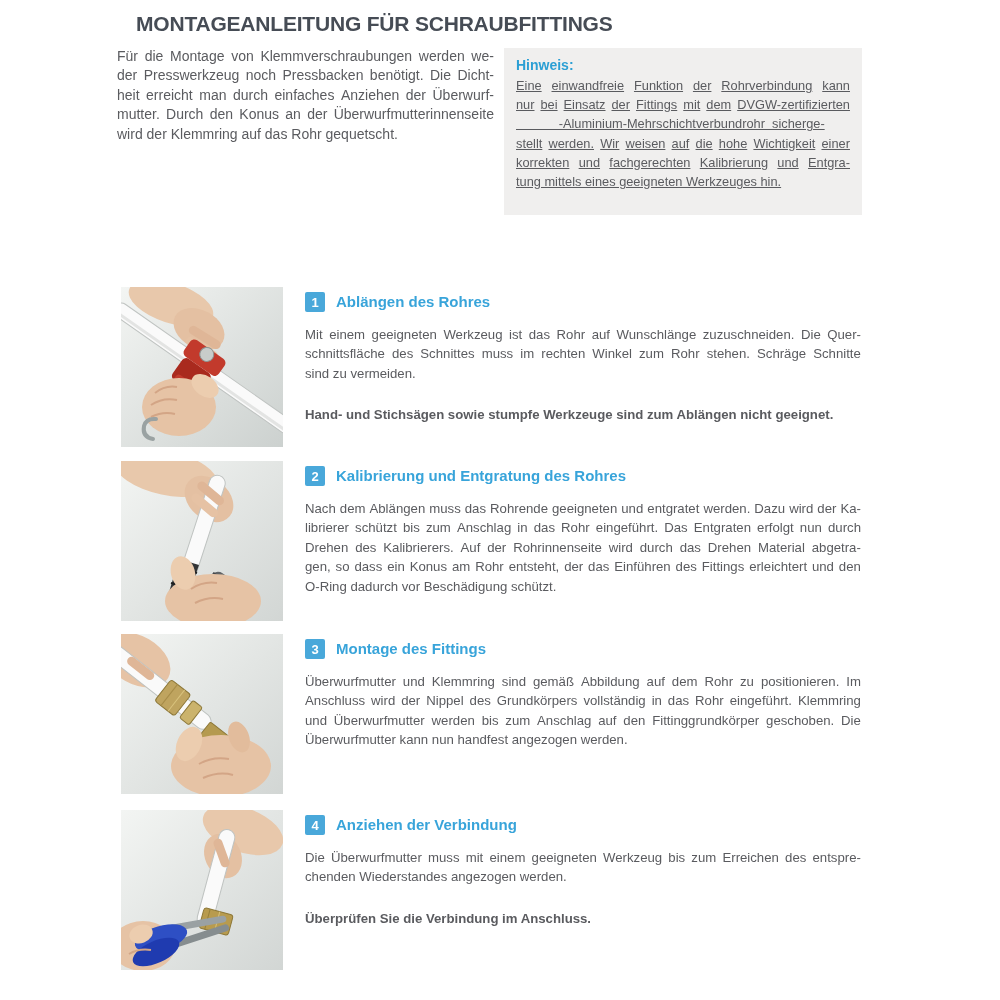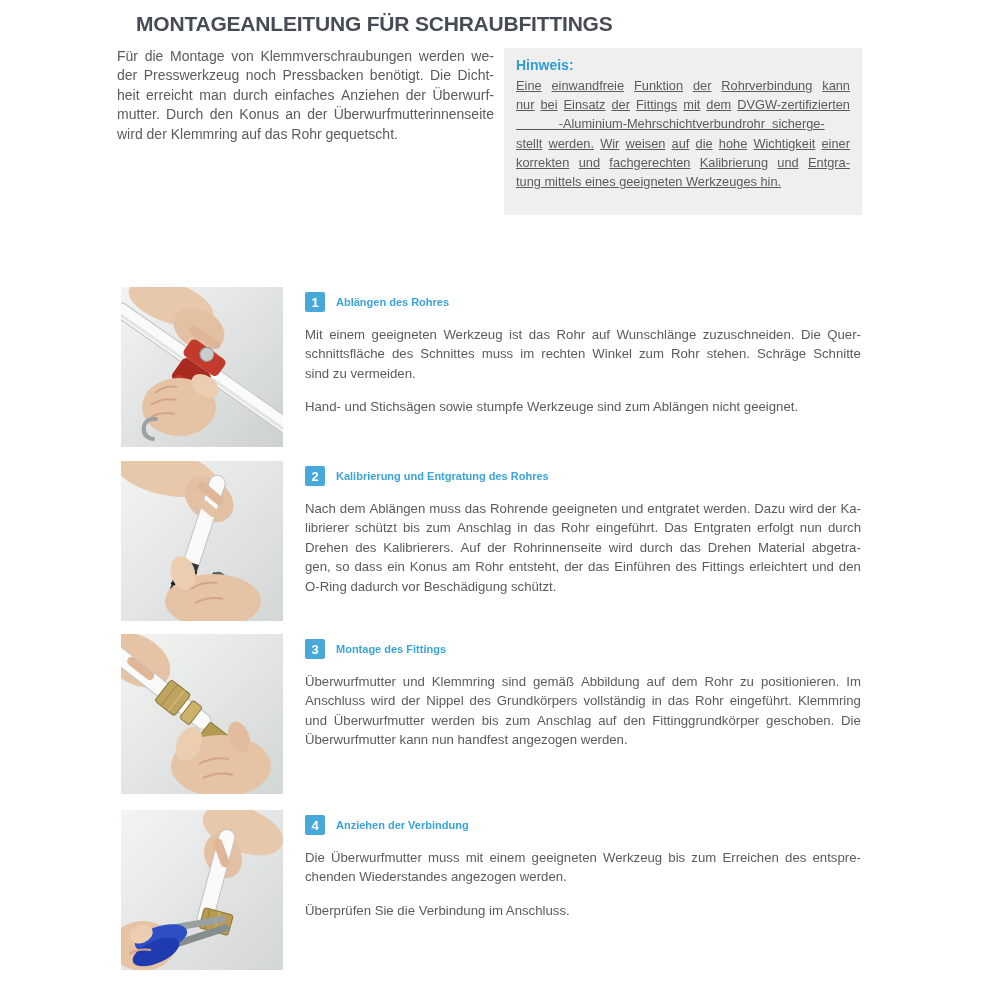--- a/index.html
+++ b/index.html
@@ -24,23 +24,23 @@
   .note-body .tline{height:19.2px;line-height:19.2px;text-decoration:underline;}
 
   .step{position:absolute;left:0;width:1000px;height:165px;}
   .step-photo{position:absolute;left:121px;top:0;width:162px;height:160px;overflow:hidden;}
   .step-photo svg{display:block;}
   .step-content{position:absolute;left:305px;top:0;width:556px;}
   .step-badge{position:absolute;left:0;top:5px;width:20px;height:20px;
     background:#49a8da;color:#ffffff;border-radius:2px;
     font-size:13px;font-weight:bold;display:flex;align-items:center;justify-content:center;}
   .step-title{position:absolute;left:31px;top:5px;margin:0;
-    font-size:11px;font-weight:bold;color:#38a4da;line-height:20px;white-space:nowrap;}
+    font-size:15px;font-weight:bold;color:#38a4da;line-height:20px;white-space:nowrap;}
   .step-body{position:absolute;left:0;top:38px;width:556px;font-size:13.2px;color:#5a5b5f;}
-  .para + .para{margin-top:14px;}
+  .para + .para{margin-top:22px;font-weight:bold;}
 </style>
 </head>
 <body>
 
 <div class="page">
 
   <h1 class="page-title">MONTAGEANLEITUNG FÜR SCHRAUBFITTINGS</h1>
 
   <div class="intro">
       <div class="tline just">

